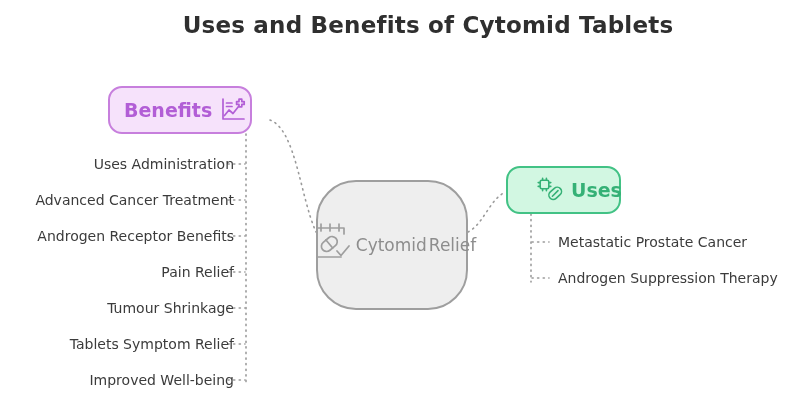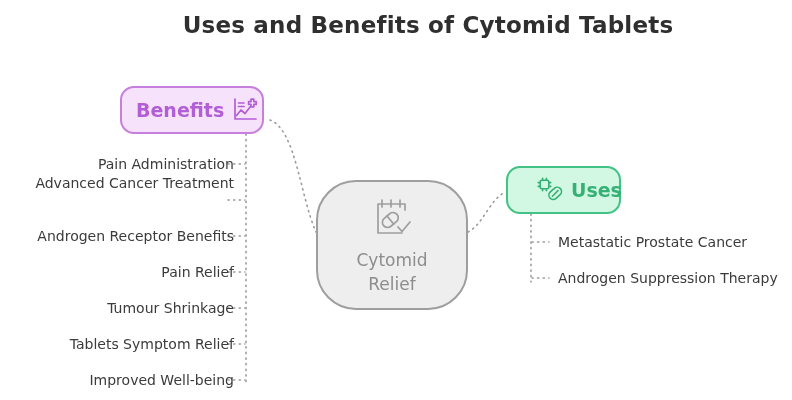--- a/index.html
+++ b/index.html
@@ -63,21 +63,21 @@
     white-space: nowrap;
     font-family: "DejaVu Sans", "Liberation Sans", sans-serif;
   }
   .node-pill .pill-icon {
     display: flex;
     align-items: center;
     justify-content: center;
   }
 
   #node-benefits {
-    left: 120px;
+    left: 108px;
     top: 86px;
     width: 144px;
     height: 48px;
     background: #f6e2fb;
     border-color: #c77fdd;
     justify-content: flex-start;
     gap: 7px;
   }
   #node-benefits .pill-label { color: #b25ed6; }
 
@@ -99,21 +99,20 @@
     position: absolute;
     left: 316px;
     top: 180px;
     width: 152px;
     height: 130px;
     box-sizing: border-box;
     background: #eeeeee;
     border: 2px solid #9e9e9e;
     border-radius: 40px;
     display: flex;
-    flex-direction: column;
     align-items: center;
     justify-content: center;
     gap: 2px;
   }
   #node-center .center-icon {
     margin-bottom: 4px;
   }
   #node-center .center-label {
     font-size: 17px;
     line-height: 22px;
@@ -220,22 +219,22 @@
           <path d="M21.25 20.0 L21.25 30.4"></path>
         </g>
 
         <path d="M29 32 L33 36.5 L41 27"></path>
       </svg>
     </span>
     <span class="center-label">Cytomid</span>
     <span class="center-label">Relief</span>
   </div>
 
-  <div class="leaf leaf-left" style="top:156px">Pain Administration</div>
-  <div class="leaf leaf-left" style="top:175px">Advanced Cancer Treatment</div>
+  <div class="leaf leaf-left" style="top:156px">Uses Administration</div>
+  <div class="leaf leaf-left" style="top:192px">Advanced Cancer Treatment</div>
   <div class="leaf leaf-left" style="top:228px">Androgen Receptor Benefits</div>
   <div class="leaf leaf-left" style="top:264px">Pain Relief</div>
   <div class="leaf leaf-left" style="top:300px">Tumour Shrinkage</div>
   <div class="leaf leaf-left" style="top:336px">Tablets Symptom Relief</div>
   <div class="leaf leaf-left" style="top:372px">Improved Well-being</div>
 
   <div class="leaf leaf-right" style="top:234px">Metastatic Prostate Cancer</div>
   <div class="leaf leaf-right" style="top:270px">Androgen Suppression Therapy</div>
 
 </div>

